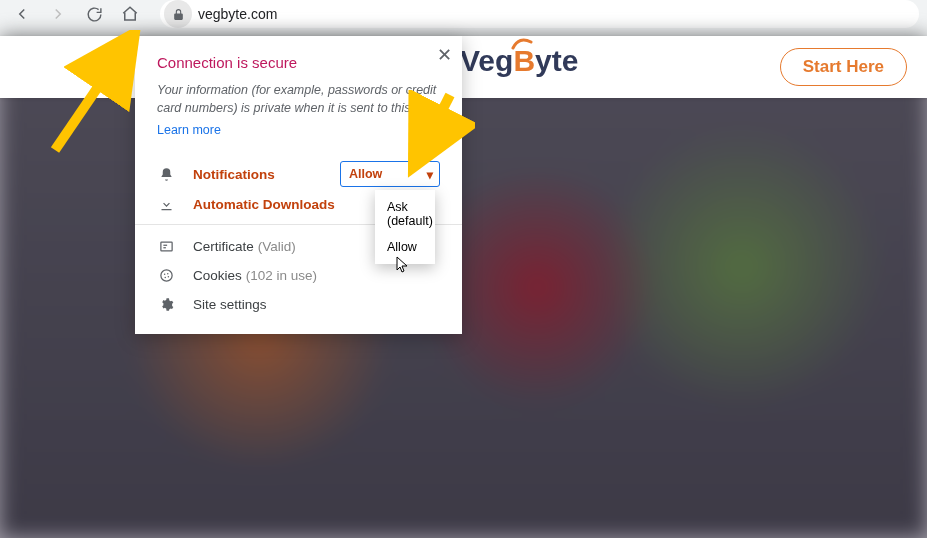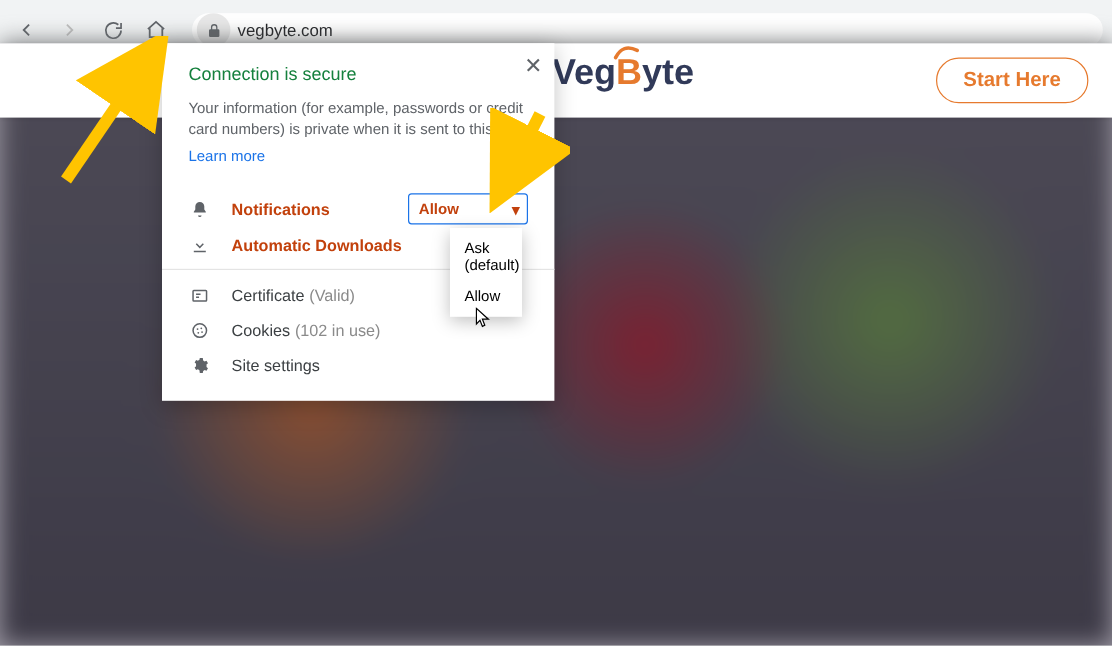--- a/index.html
+++ b/index.html
@@ -1,19 +1,19 @@
 <!DOCTYPE html>
 <html><head>
 <meta charset="utf-8">
 <style>
   * { box-sizing: border-box; margin: 0; padding: 0; font-family: "Segoe UI", Arial, sans-serif; }
   body { width: 927px; height: 538px; overflow: hidden; background:#fff; position:relative; }
 
   
-  .chrome-bar { height:39px; background:#f1f3f4; display:flex; align-items:flex-end; padding:0 8px; gap:8px; }
+  .chrome-bar { height:39px; background:#f1f3f4; display:flex; align-items:flex-start; padding:0 8px; gap:8px; }
   .nav-btn { width:28px; height:28px; display:flex; align-items:center; justify-content:center; border-radius:50%; color:#5f6368; cursor:pointer; }
   .nav-btn.disabled { color:#bfbfbf; cursor:default; }
   .url-bar { flex:1; height:28px; background:#fff; border-radius:14px; display:flex; align-items:center; padding:0 10px 0 4px; margin-left:8px; }
   .lock-pill { width:28px; height:28px; display:flex; align-items:center; justify-content:center; border-radius:50%; background:#e8e8e8; color:#5f6368; margin-right:6px;}
   .url-text { font-size:14px; color:#202124; }
 
   
   .page-bg { position:absolute; top:36px; left:0; width:927px; height:502px; }
   .bg-layer { position:absolute; inset:0; }
   .bg-base { background:
@@ -28,22 +28,22 @@
   
   .site-header { position:absolute; top:36px; left:0; right:0; height:62px; background:#fff; display:flex; align-items:center; justify-content:flex-end; padding:0 20px; box-shadow:0 1px 3px rgba(0,0,0,0.1);}
   .logo-wrap { position:absolute; left:460px; top:44px; font-size:30px; font-weight:700; color:#313a59; z-index:5;}
   .logo-wrap .accent { color:#e67a2e; position:relative; display:inline-block;}
   .logo-wrap .accent svg { position:absolute; left:-2px; top:-6px; }
   .cta-btn { border:1px solid #e67a2e; color:#e67a2e; background:#fff; border-radius:20px; padding:8px 22px; font-size:17px; font-weight:600; cursor:pointer;}
 
   
   .popover { position:absolute; left:135px; top:36px; width:327px; background:#fff; box-shadow:0 4px 18px rgba(0,0,0,0.25); z-index:10; padding:18px 0 8px 0; }
   .popover .close { position:absolute; right:10px; top:8px; font-size:18px; color:#5f6368; cursor:pointer; }
-  .popover .title { color:#15803d; font-size:15px; margin:0 22px 10px 22px; }
-  .popover .desc { color:#5f6368; font-size:12.5px; line-height:1.45; margin:0 22px; }
+  .popover .title { color:#be185d; font-size:15px; margin:0 22px 10px 22px; }
+  .popover .desc { color:#5f6368; font-size:12.5px; line-height:1.45; margin:0 22px;font-style:italic; }
   .popover .learn { color:#1a73e8; font-size:12.5px; margin:6px 22px 14px 22px; display:inline-block; cursor:pointer;text-align:right;}
   .perm-row { display:flex; align-items:center; margin:10px 22px; color:#c2410c; font-size:13.5px;font-weight:bold; }
   .perm-row .icon { width:18px; margin-right:18px; color:#5f6368; display:flex; justify-content:center;}
   .perm-row .label { flex:1; }
   .perm-select { width:100px; height:26px; border:1px solid #1a73e8; border-radius:3px; display:flex; align-items:center; justify-content:space-between; padding:0 6px 0 8px; font-size:12.5px; cursor:pointer; position:relative;}
   .divider { height:1px; background:#e4e4e4; margin:12px 0 8px 0;}
   .info-row { display:flex; align-items:flex-start; margin:14px 22px; color:#3c4043; font-size:13.5px; cursor:pointer;}
   .info-row .icon { width:18px; margin-right:18px; color:#5f6368; display:flex; justify-content:center;}
   .info-row .muted { color:#8a8a8a; margin-left:4px; }
 

